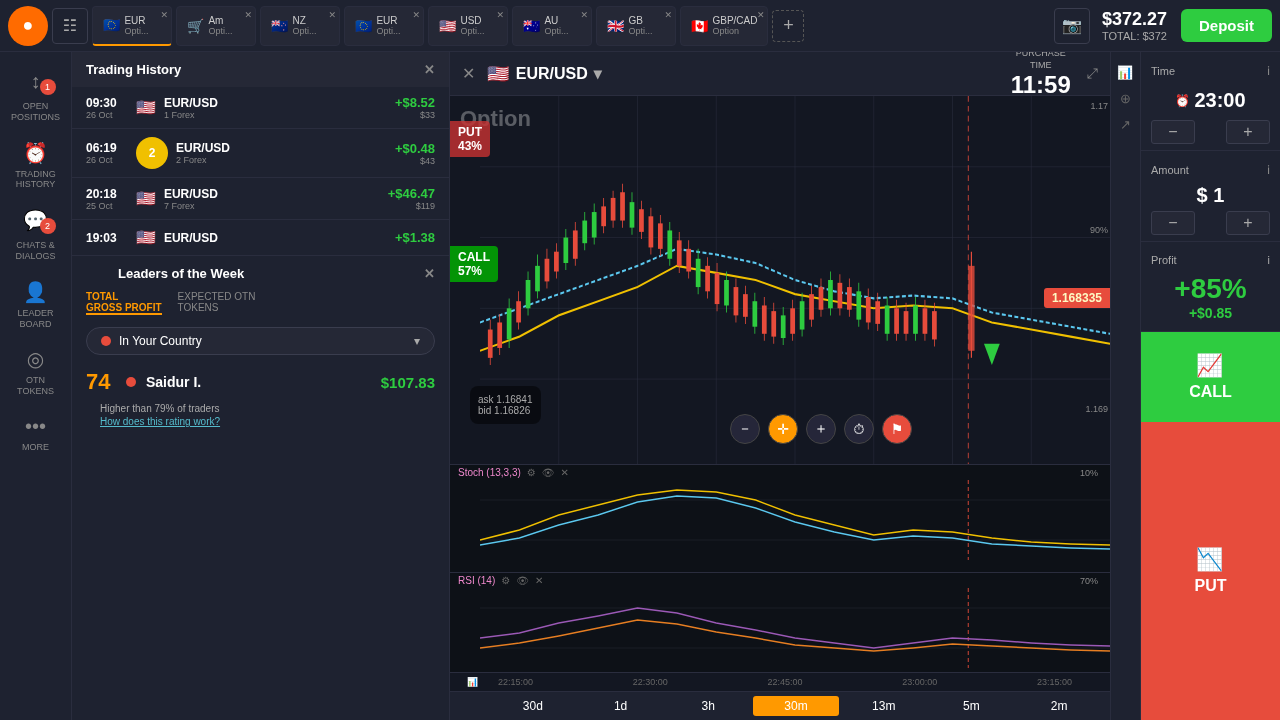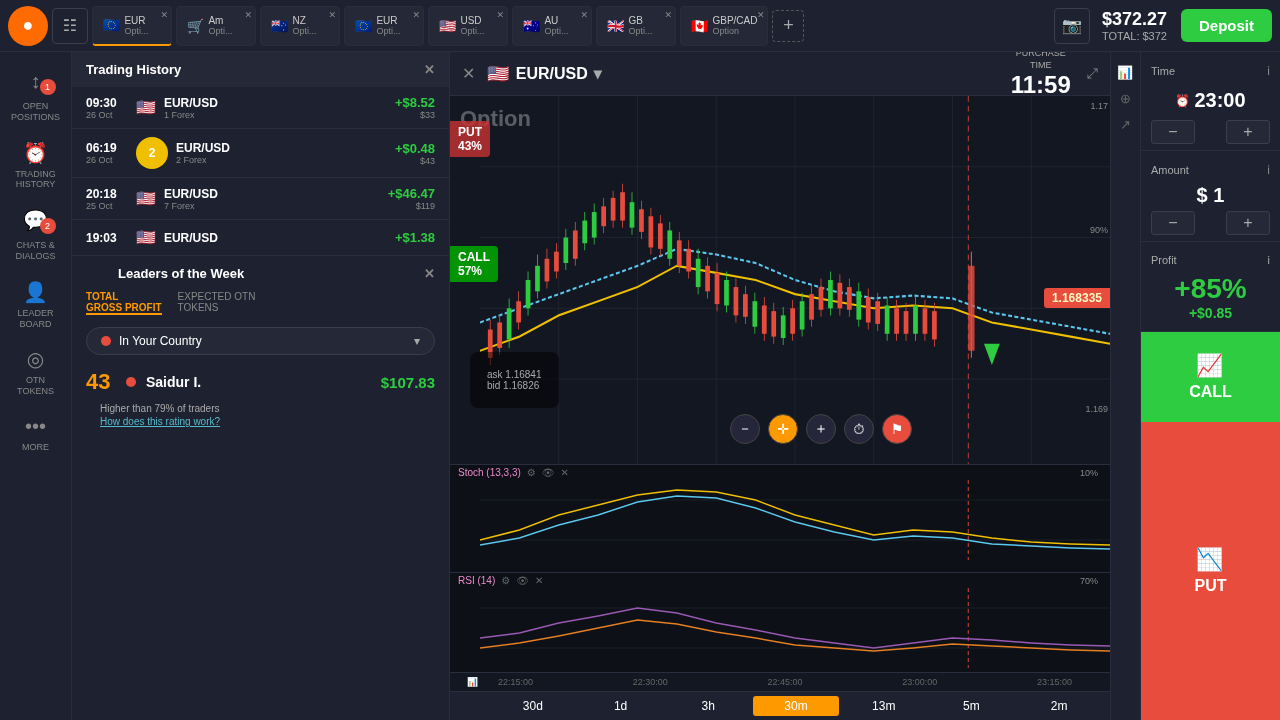--- a/index.html
+++ b/index.html
@@ -74,21 +74,21 @@
     #chart-expand { color: #888; cursor: pointer; font-size: 14px; }
 
     #chart-canvas-area { flex: 1; position: relative; background: #131722; }
     #option-label { position: absolute; top: 10px; left: 10px; font-size: 22px; font-weight: bold; color: rgba(255,255,255,0.3); }
     
     
     .chart-side-label { position: absolute; left: 0; background: rgba(200,0,0,0.7); padding: 4px 8px; border-radius: 0 4px 4px 0; font-size: 12px; font-weight: bold; color: #fff; }
     #put-label-chart { top: 30%; background: rgba(200,0,0,0.7); }
     #call-label-chart { top: 60%; background: rgba(0,180,0,0.7); }
     
-    #ask-bid { position: absolute; bottom: 56px; left: 20px; font-size: 10px; color: #aaa; background: rgba(0,0,0,0.5); padding: 17px; border-radius: 8px; }
+    #ask-bid { position: absolute; bottom: 40px; left: 20px; font-size: 10px; color: #aaa; background: rgba(0,0,0,0.5); padding: 8px; border-radius: 8px; }
     
     
     #price-line { position: absolute; right: 0; top: 50%; transform: translateY(-50%); background: #e74c3c; color: #fff; padding: 4px 8px; font-size: 13px; font-weight: bold; border-radius: 3px 0 0 3px; }
     .chart-ctrl-btn { width: 30px; height: 30px; background: rgba(40,40,60,0.9); border: 1px solid #444; border-radius: 50%; display: flex; align-items: center; justify-content: center; cursor: pointer; font-size: 14px; color: #fff; }
     .chart-ctrl-btn.orange { background: #f90; }
 
     
     #stoch-bar { height: 108px; border-top: 1px solid #2a2d3e; position: relative; background: #0d1117; }
     #rsi-bar { height: 100px; border-top: 1px solid #2a2d3e; position: relative; background: #0d1117; }
     
@@ -325,21 +325,21 @@
       <div id="leaders-tabs">
         <div class="leaders-tab active">TOTAL<br>GROSS PROFIT</div>
         <div class="leaders-tab">EXPECTED OTN<br>TOKENS</div>
       </div>
       <div id="country-dropdown">
         <span class="dot"></span>
         <span>In Your Country</span>
         <span class="dropdown-arrow" style="margin-left:auto;">▾</span>
       </div>
       <div id="leader-row">
-        <span id="leader-rank">43</span>
+        <span id="leader-rank">74</span>
         <span id="leader-dot"></span>
         <span id="leader-name">Saidur I.</span>
         <span id="leader-amount">$107.83</span>
       </div>
       <div id="leader-stats">Higher than 79% of traders</div>
       <div id="leader-link">How does this rating work?</div>
     </div>
   </div>
 
   <div id="chart-area">

